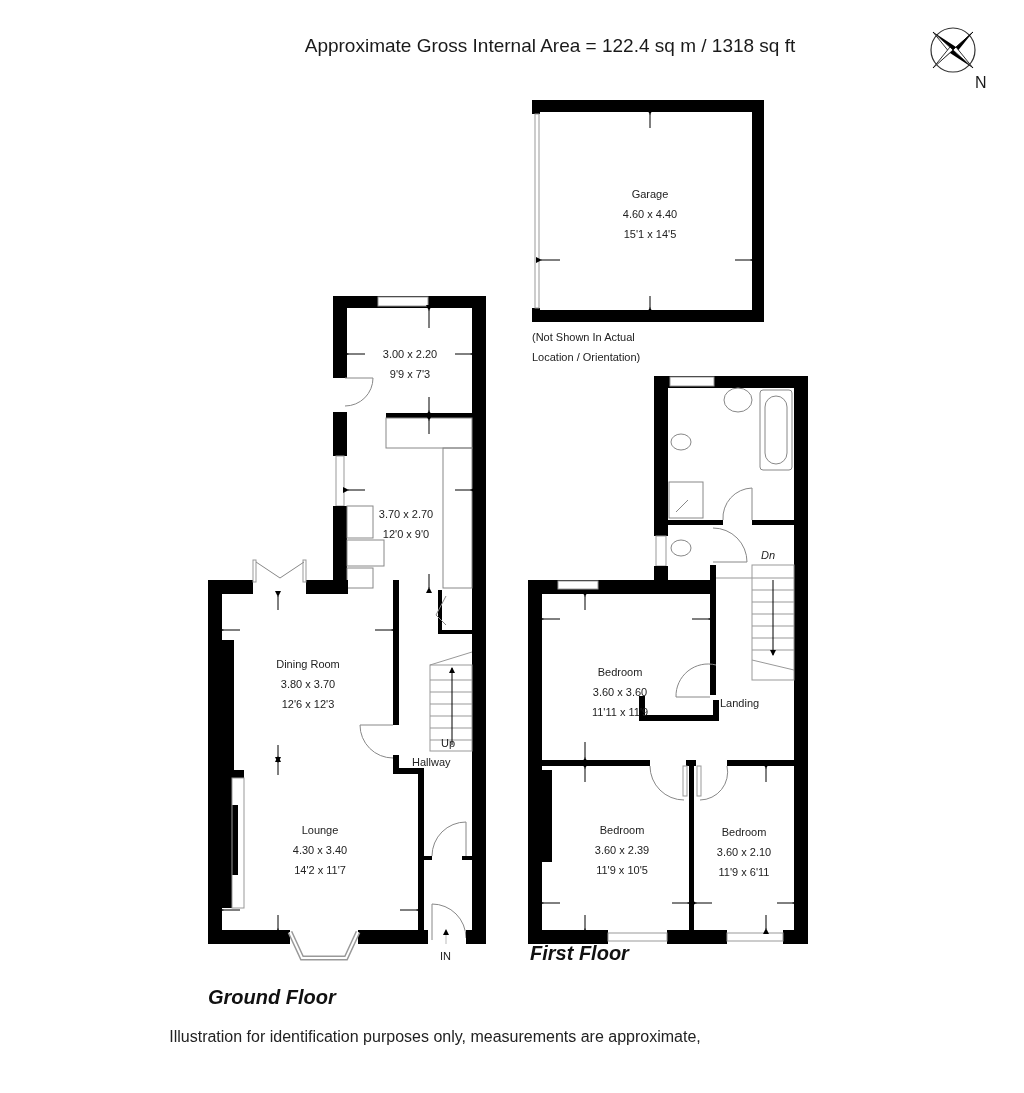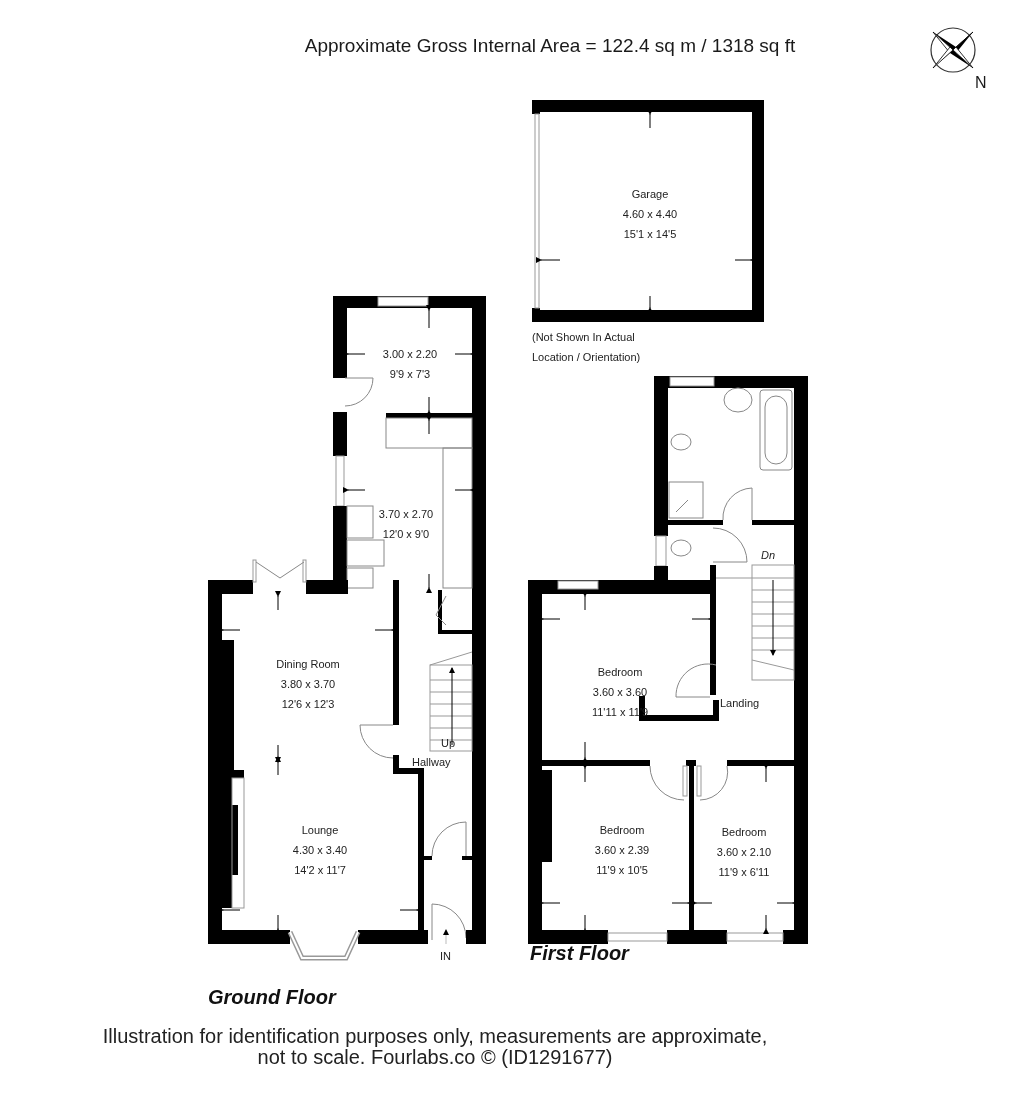--- a/index.html
+++ b/index.html
@@ -3,21 +3,21 @@
 <meta charset="utf-8">
 <style>
   html, body { margin: 0; padding: 0; background: #ffffff; }
   body { width: 1024px; height: 1093px; position: relative; overflow: hidden;
          font-family: "Liberation Sans", sans-serif; color: #1a1a1a; }
   .abs { position: absolute; }
   .title { left: 0; width: 1100px; top: 35px; text-align: center; font-size: 19px; }
   .plan { position: absolute; left: 0; top: 0; }
   .room-label { position: absolute; text-align: center; font-size: 11px; line-height: 20px; color: #222; white-space: nowrap; }
   .floor-label { position: absolute; font-size: 20px; font-weight: bold; color: #111; font-style: italic; }
-  .disclaimer { position: absolute; left: 0; width: 870px; top: 1026px; text-align: center; font-size: 20px; line-height: 21px; color: #222; }
+  .disclaimer { position: absolute; left: 0; width: 870px; top: 1026px; text-align: center; font-size: 16px; line-height: 21px; color: #222; }
   .note { position: absolute; font-size: 11px; line-height: 20px; color: #222; }
   .compass { position: absolute; left: 925px; top: 22px; }
   .compass-n { position: absolute; left: 975px; top: 74px; font-size: 16px; }
 </style>
 </head>
 <body>
 
 <div class="abs title" style="left:0;width:1100px;">Approximate Gross Internal Area = 122.4 sq m / 1318 sq ft</div>
 
 <div class="compass">
@@ -261,14 +261,13 @@
   <div>11'9 x 6'11</div>
 </div>
 <div class="room-label" style="left:720px;top:693px;">Landing</div>
 <div class="room-label" style="left:761px;top:545px;font-style:italic;">Dn</div>
 
 <div class="floor-label" style="left:208px;top:986px;">Ground Floor</div>
 <div class="floor-label" style="left:530px;top:942px;">First Floor</div>
 
 <div class="disclaimer">
   <div>Illustration for identification purposes only, measurements are approximate,</div>
-  <div>not to scale. Fourlabs.co © (ID1291677)</div>
 </div>
 
 </body></html>

